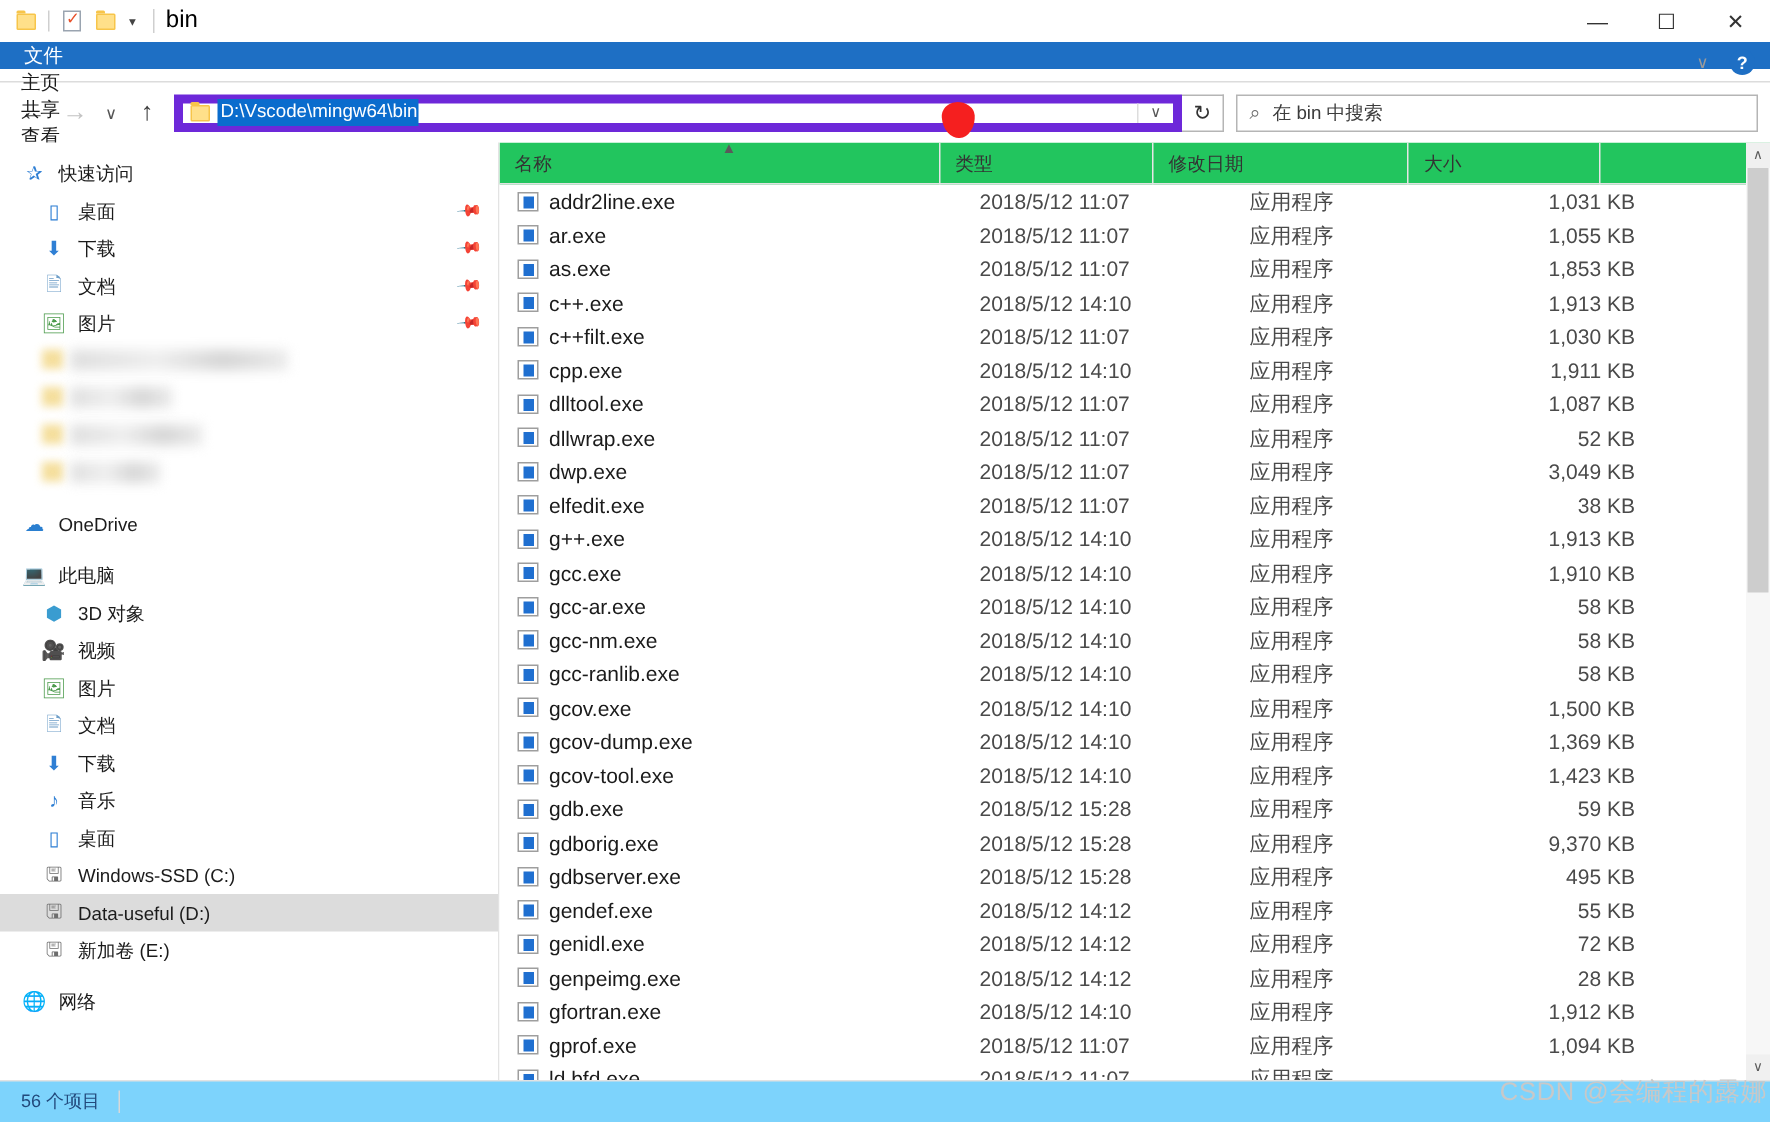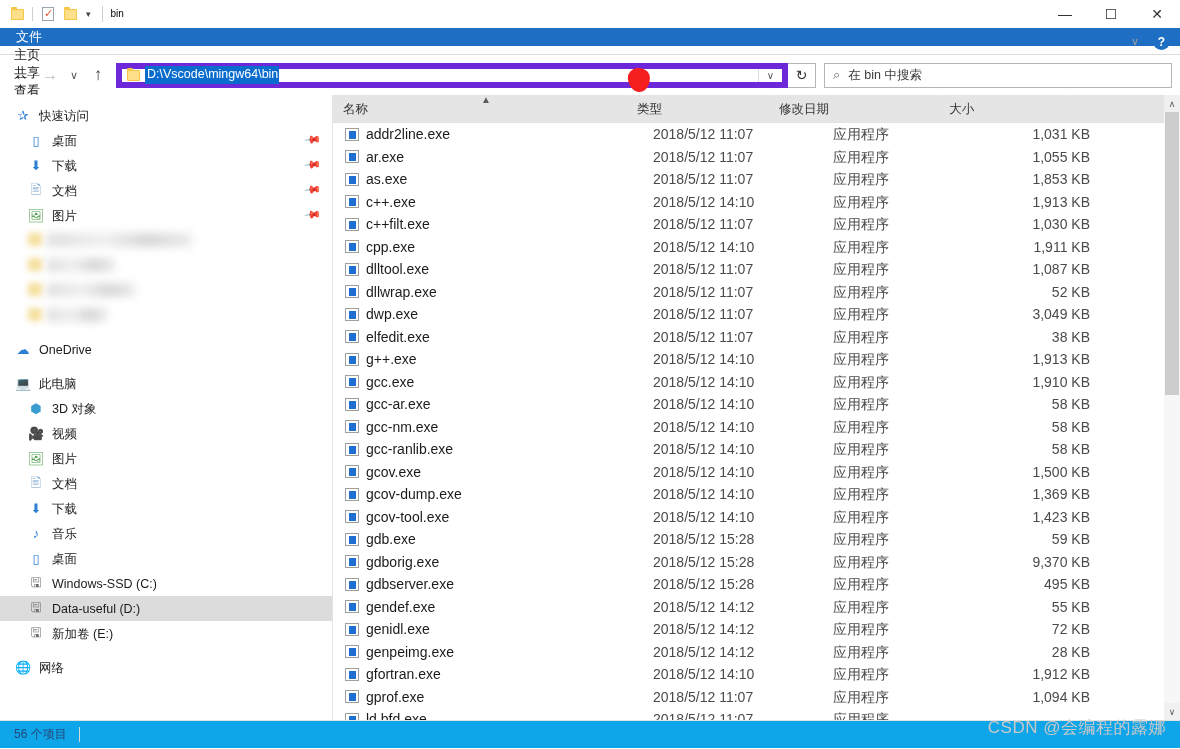--- a/index.html
+++ b/index.html
@@ -41,21 +41,21 @@
     position: relative;
   }
   .prop-glyph::after {
     content: "✓"; position: absolute; left: 1px; top: -2px;
     font-size: 11px; color: #e8502a; line-height: 14px;
   }
   .chev-small {
     font-size: 9px; color: #444; padding: 0 5px; line-height: 1;
   }
   .title-text {
-    font-size: 10px; color: #000; margin-left: 6px; padding-left: 8px;
+    font-size: 16px; color: #000; margin-left: 6px; padding-left: 8px;
     border-left: 1px solid #cfcfcf; line-height: 16px;
   }
   .wincontrols { position: absolute; right: 0; top: 0; display: flex; }
   .wc {
     width: 46px; height: 28px; display: flex; align-items: center;
     justify-content: center; font-size: 14px; color: #333;
   }
 
   
   .ribbon {
@@ -159,21 +159,21 @@
   .blur-bar {
     position: absolute; top: 5px; height: 14px;
     background: linear-gradient(90deg,#d9d9d9,#ececec 40%,#cfcfcf 70%,#e8e8e8);
     filter: blur(4px); opacity: .85;
   }
 
   
   .listpane { flex: 1; position: relative; background: #fff; overflow: hidden; }
   .colheader {
     height: 28px; display: flex; align-items: center;
-    border-bottom: 1px solid #e2e2e2; background: #e5e5e5;
+    border-bottom: 1px solid #e2e2e2; background: #22c55e;
     font-size: 12.5px; color: #333;
   }
   .col { padding-left: 10px; border-left: 1px solid #e6e6e6; line-height: 28px; height: 28px; }
   .col:first-child { border-left: none; }
   .col-name { width: 310px; position: relative; }
   .col-date { width: 180px; }
   .col-type { width: 150px; }
   .col-size { width: 135px; }
   .sortmark {
     position: absolute; left: 148px; top: -9px; font-size: 10px; color: #5a5a5a;
@@ -213,27 +213,27 @@
   .vscroll-down {
     position: absolute; bottom: 0; left: 0; width: 16px; height: 17px;
     display: flex; align-items: center; justify-content: center;
     font-size: 9px; color: #5a5a5a; background: #f0f0f0;
   }
 
   
   .statusbar {
     height: 28px; border-top: 1px solid #e2e2e2; display: flex;
     align-items: center; padding-left: 14px; font-size: 12px; color: #22497c;
-    background: #0ea5e9; position: relative;
+    background: #7dd3fc; position: relative;
   }
   .status-sep { width: 1px; height: 15px; background: #d8d8d8; margin-left: 12px; }
 
   
   .watermark {
-    position: absolute; right: 14px; bottom: 10px;
+    position: absolute; right: 2px; bottom: 10px;
     font-size: 17px; color: #c8c8c8; letter-spacing: .5px;
     pointer-events: none; white-space: nowrap;
   }
 </style>
 </head>
 <body>
 
 <div class="titlebar">
   <div class="qat">
     <span class="qat-ico">

